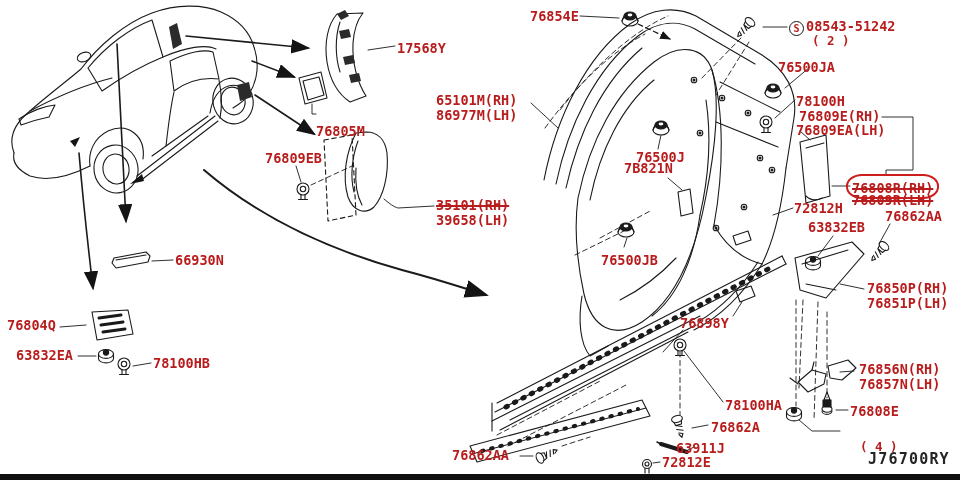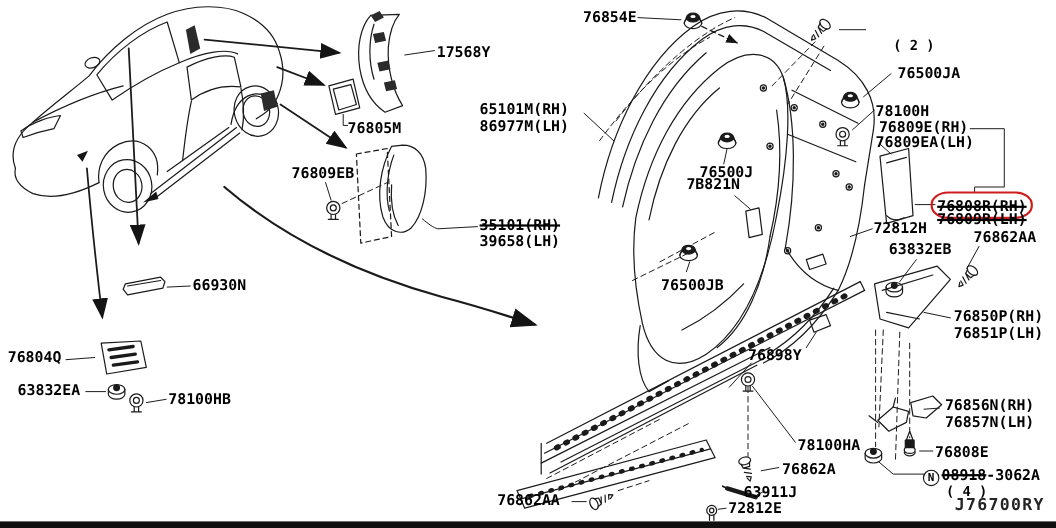--- a/index.html
+++ b/index.html
@@ -1,19 +1,19 @@
 <!DOCTYPE html>
 <html><head>
 <meta charset="utf-8">
 <style>
   html,body { margin:0; padding:0; background:#fff; }
   #stage { position:relative; width:960px; height:480px; background:#ffffff; overflow:hidden;
            font-family:"DejaVu Sans Mono", monospace; }
   #lineart { position:absolute; left:0; top:0; }
-  .lbl { position:absolute; font:700 13.5px "DejaVu Sans Mono", monospace; color:#000000;
+  .lbl { position:absolute; font:700 13.5px "DejaVu Sans Mono", monospace; color:#b91c1c;
          white-space:nowrap; letter-spacing:0; z-index:2; }
   .qty { font-size:12.5px; }
   .strike { text-decoration:line-through; text-decoration-thickness:1.6px; }
   .circ { display:inline-block; width:13px; height:13px; line-height:13px; border:1.4px solid #161616;
           border-radius:50%; text-align:center; font-size:10px; font-weight:700; margin-right:2px;
           vertical-align:-1px; }
   .oval { display:inline-block; border:2.4px solid #cf1d1d; border-radius:16px / 12px;
           padding:4px 4px 1px 4px; margin-left:-6px; }
   .code { font-size:15px; letter-spacing:1.2px; color:#242424; }
   .botline { position:absolute; left:0; top:474px; width:960px; height:6px; background:#101010; }
@@ -308,53 +308,53 @@
   </g>
   <g>
     <g transform="translate(540,458) rotate(-115)">
           <use href="#screwIcon"></use>
         </g>
     <path d="M520,456 L533,456" stroke-width="0.9"></path>
   </g>
 </svg>
 
   <div class="lbl" style="left:397px;top:40px">17568Y</div>
-  <div class="lbl" style="left:316px;top:109px">76805M</div>
+  <div class="lbl" style="left:316px;top:123px">76805M</div>
   <div class="lbl" style="left:265px;top:150px">76809EB</div>
   <div class="lbl strike" style="left:436px;top:197px">35101(RH)</div>
   <div class="lbl" style="left:436px;top:212px">39658(LH)</div>
   <div class="lbl" style="left:175px;top:252px">66930N</div>
   <div class="lbl" style="left:7px;top:317px">76804Q</div>
   <div class="lbl" style="left:16px;top:347px">63832EA</div>
   <div class="lbl" style="left:153px;top:355px">78100HB</div>
   <div class="lbl" style="left:530px;top:8px">76854E</div>
+  <div class="lbl" style="left:789px;top:18px"><span class="circ">S</span><span>08543-51242</span></div>
   <div class="lbl qty" style="left:812px;top:33px">( 2 )</div>
   <div class="lbl" style="left:436px;top:92px">65101M(RH)</div>
   <div class="lbl" style="left:436px;top:107px">86977M(LH)</div>
-  <div class="lbl" style="left:816px;top:59px">76500JA</div>
+  <div class="lbl" style="left:778px;top:59px">76500JA</div>
   <div class="lbl" style="left:796px;top:93px">78100H</div>
   <div class="lbl" style="left:799px;top:108px">76809E(RH)</div>
   <div class="lbl" style="left:796px;top:122px">76809EA(LH)</div>
   <div class="lbl" style="left:636px;top:149px">76500J</div>
   <div class="lbl" style="left:624px;top:160px">7B821N</div>
   <div class="lbl" style="left:601px;top:252px">76500JB</div>
   <div class="lbl" style="left:852px;top:174px"><span class="oval"><span class="strike">76808R(RH)</span></span></div>
   <div class="lbl strike" style="left:852px;top:192px">76809R(LH)</div>
   <div class="lbl" style="left:794px;top:200px">72812H</div>
   <div class="lbl" style="left:808px;top:219px">63832EB</div>
   <div class="lbl" style="left:885px;top:208px">76862AA</div>
   <div class="lbl" style="left:867px;top:280px">76850P(RH)</div>
   <div class="lbl" style="left:867px;top:295px">76851P(LH)</div>
   <div class="lbl" style="left:680px;top:315px">76898Y</div>
   <div class="lbl" style="left:859px;top:361px">76856N(RH)</div>
   <div class="lbl" style="left:859px;top:376px">76857N(LH)</div>
   <div class="lbl" style="left:725px;top:397px">78100HA</div>
   <div class="lbl" style="left:850px;top:403px">76808E</div>
   <div class="lbl" style="left:711px;top:419px">76862A</div>
-  <div class="lbl" style="left:839px;top:424px"><span class="circ">N</span><span class="strike">08918</span><span>-3062A</span></div>
   <div class="lbl qty" style="left:860px;top:439px">( 4 )</div>
   <div class="lbl" style="left:676px;top:440px">63911J</div>
   <div class="lbl" style="left:662px;top:454px">72812E</div>
   <div class="lbl" style="left:452px;top:447px">76862AA</div>
   <div class="lbl code" style="left:868px;top:450px">J76700RY</div>
 
   <div class="botline"></div>
 </div>
 
 </body></html>

